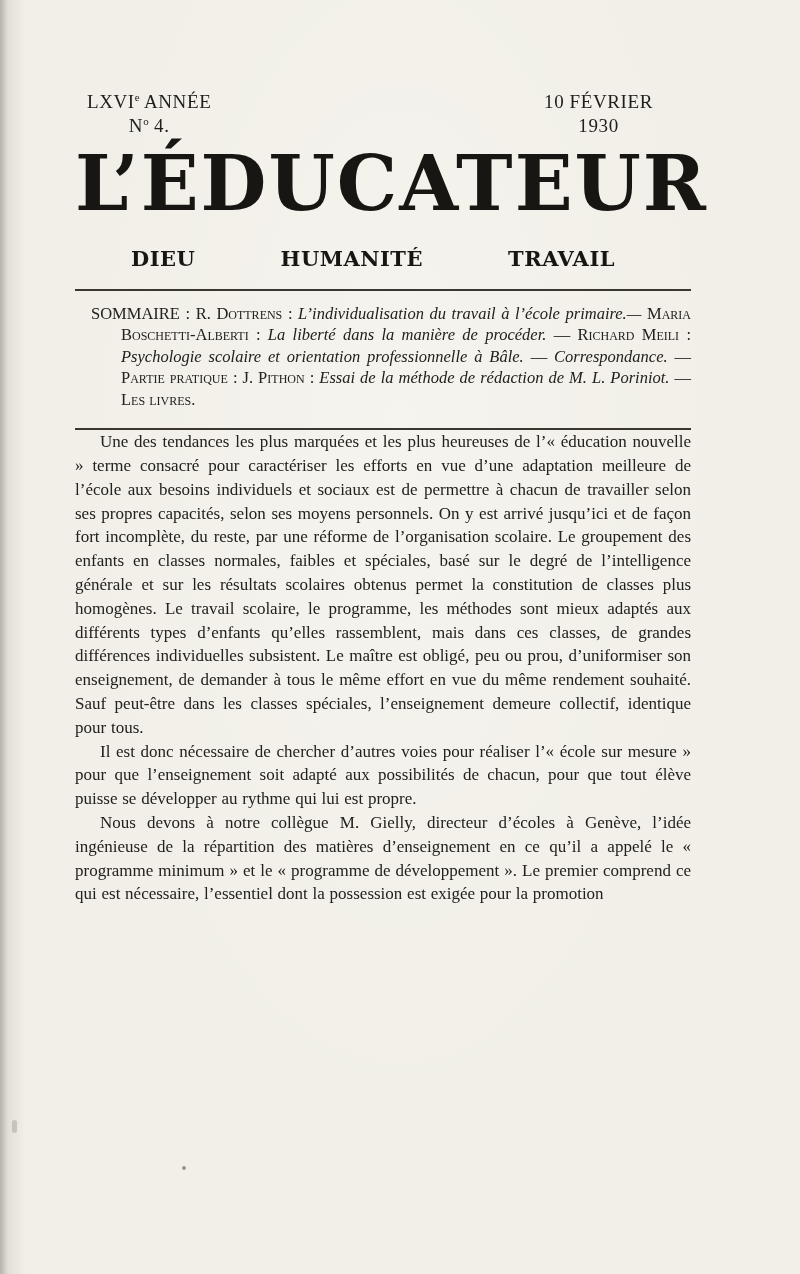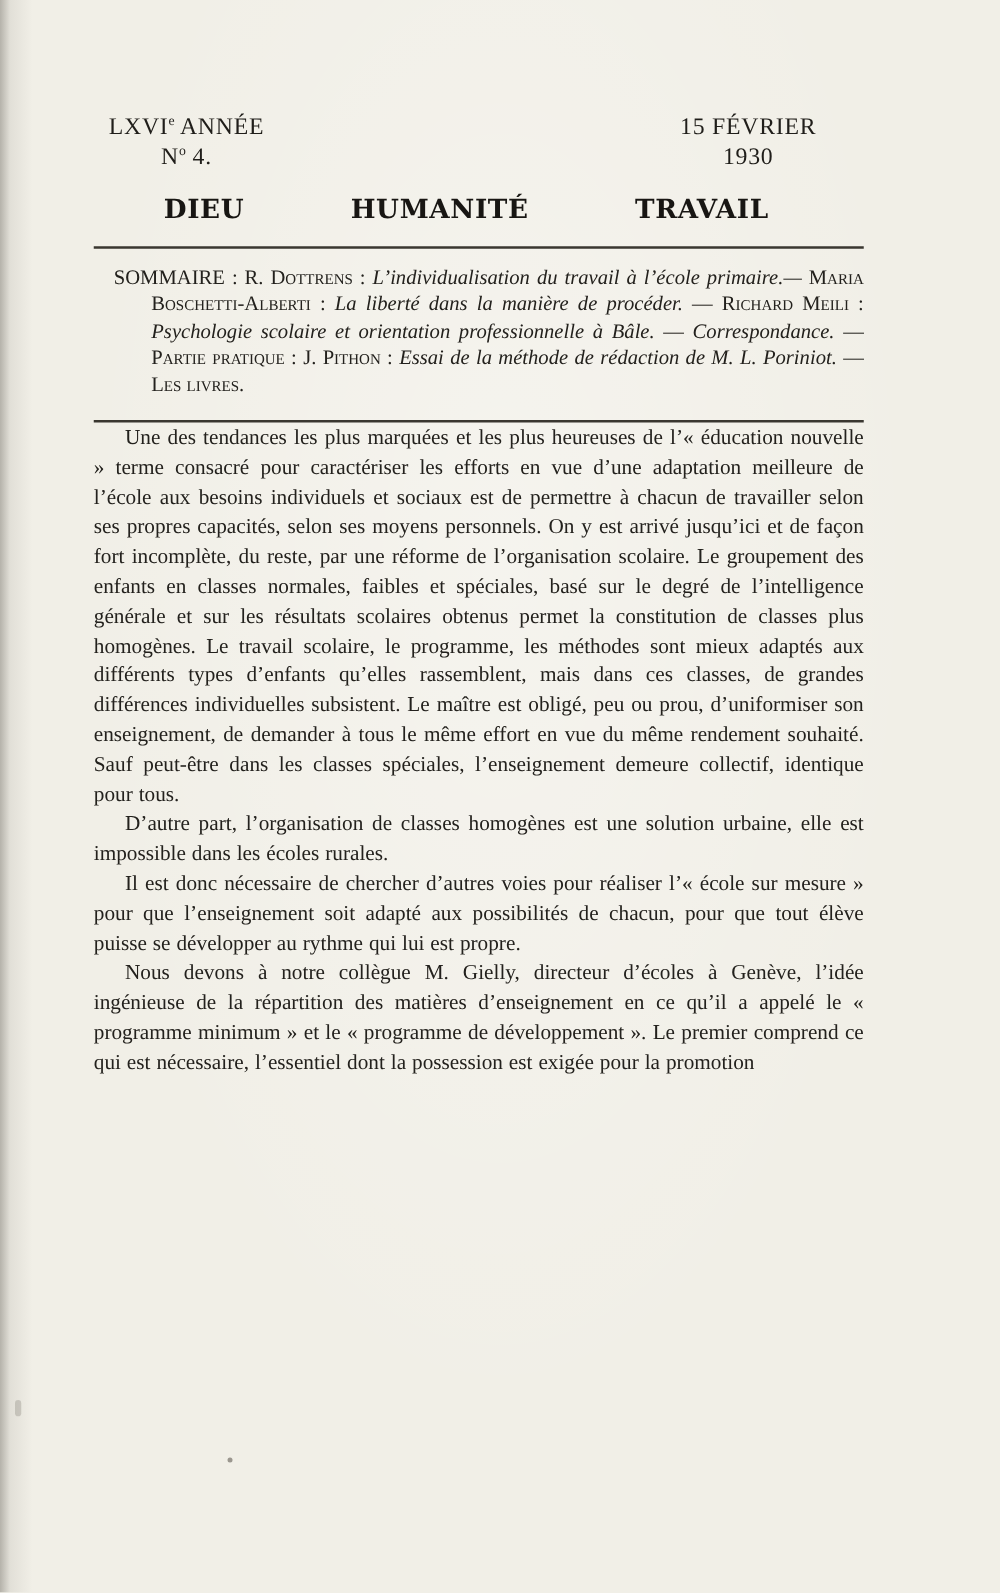--- a/index.html
+++ b/index.html
@@ -51,21 +51,21 @@
     letter-spacing: 2px;
     text-align: center;
     white-space: nowrap;
     color: #181613;
   }
 
   .motto {
     display: flex;
     justify-content: space-between;
     padding: 0 76px 0 56px;
-    margin-top: 16px;
+    margin-top: 26px;
     font-family: "DejaVu Serif", "Liberation Serif", serif;
     font-weight: bold;
     font-size: 21px;
     letter-spacing: 0.5px;
     color: #181613;
   }
 
   hr.rule {
     border: none;
     border-top: 2px solid #3a3730;
@@ -121,40 +121,40 @@
   <div class="speck speck-2"></div>
 
   <div class="content">
 
     <header class="masthead">
       <div class="mast-left">
         <div><span>LXVI</span><sup>e</sup><span> ANNÉE</span></div>
         <div><span>N</span><sup>o</sup><span> 4.</span></div>
       </div>
       <div class="mast-right">
-        <div>15 FÉVRIER</div>
+        <div>10 FÉVRIER</div>
         <div>1930</div>
       </div>
     </header>
 
+    <h1 class="journal-title">L’ÉDUCATEUR</h1>
 
     <div class="motto">
       <span>DIEU</span>
       <span>HUMANITÉ</span>
       <span>TRAVAIL</span>
     </div>
 
     <hr class="rule">
 
     <p class="sommaire"><span>SOMMAIRE : </span><span class="sc">R. Dottrens</span><span> : </span><span class="it">L’individualisation du travail à l’école primaire.—</span><span> </span><span class="sc">Maria Boschetti-Alberti</span><span> : </span><span class="it">La liberté dans la manière de procéder.</span><span> — </span><span class="sc">Richard Meili</span><span> : </span><span class="it">Psychologie scolaire et orientation professionnelle à Bâle.</span><span> — </span><span class="it">Correspondance.</span><span> — </span><span class="sc">Partie pratique</span><span> : </span><span class="sc">J. Pithon</span><span> : </span><span class="it">Essai de la méthode de rédaction de M. L. Poriniot.</span><span> — </span><span class="sc">Les livres.</span></p>
 
     <hr class="rule">
 
 
     <div class="body-text">
       <p>Une des tendances les plus marquées et les plus heureuses de l’« éducation nouvelle » terme consacré pour caractériser les efforts en vue d’une adaptation meilleure de l’école aux besoins individuels et sociaux est de permettre à chacun de travailler selon ses propres capacités, selon ses moyens personnels. On y est arrivé jusqu’ici et de façon fort incomplète, du reste, par une réforme de l’organisation scolaire. Le groupement des enfants en classes normales, faibles et spéciales, basé sur le degré de l’intelligence générale et sur les résultats scolaires obtenus permet la constitution de classes plus homogènes. Le travail scolaire, le programme, les méthodes sont mieux adaptés aux différents types d’enfants qu’elles rassemblent, mais dans ces classes, de grandes différences individuelles subsistent. Le maître est obligé, peu ou prou, d’uniformiser son enseignement, de demander à tous le même effort en vue du même rendement souhaité. Sauf peut-être dans les classes spéciales, l’enseignement demeure collectif, identique pour tous.</p>
-      <p>D’autre part, l’organisation de classes homogènes est une solution urbaine, elle est impossible dans les écoles rurales.</p>
       <p>Il est donc nécessaire de chercher d’autres voies pour réaliser l’« école sur mesure » pour que l’enseignement soit adapté aux possibilités de chacun, pour que tout élève puisse se développer au rythme qui lui est propre.</p>
       <p>Nous devons à notre collègue M. Gielly, directeur d’écoles à Genève, l’idée ingénieuse de la répartition des matières d’enseignement en ce qu’il a appelé le « programme minimum » et le « programme de développement ». Le premier comprend ce qui est nécessaire, l’essentiel dont la possession est exigée pour la promotion</p>
     </div>
 
   </div>
 </div>
 
 </body></html>

